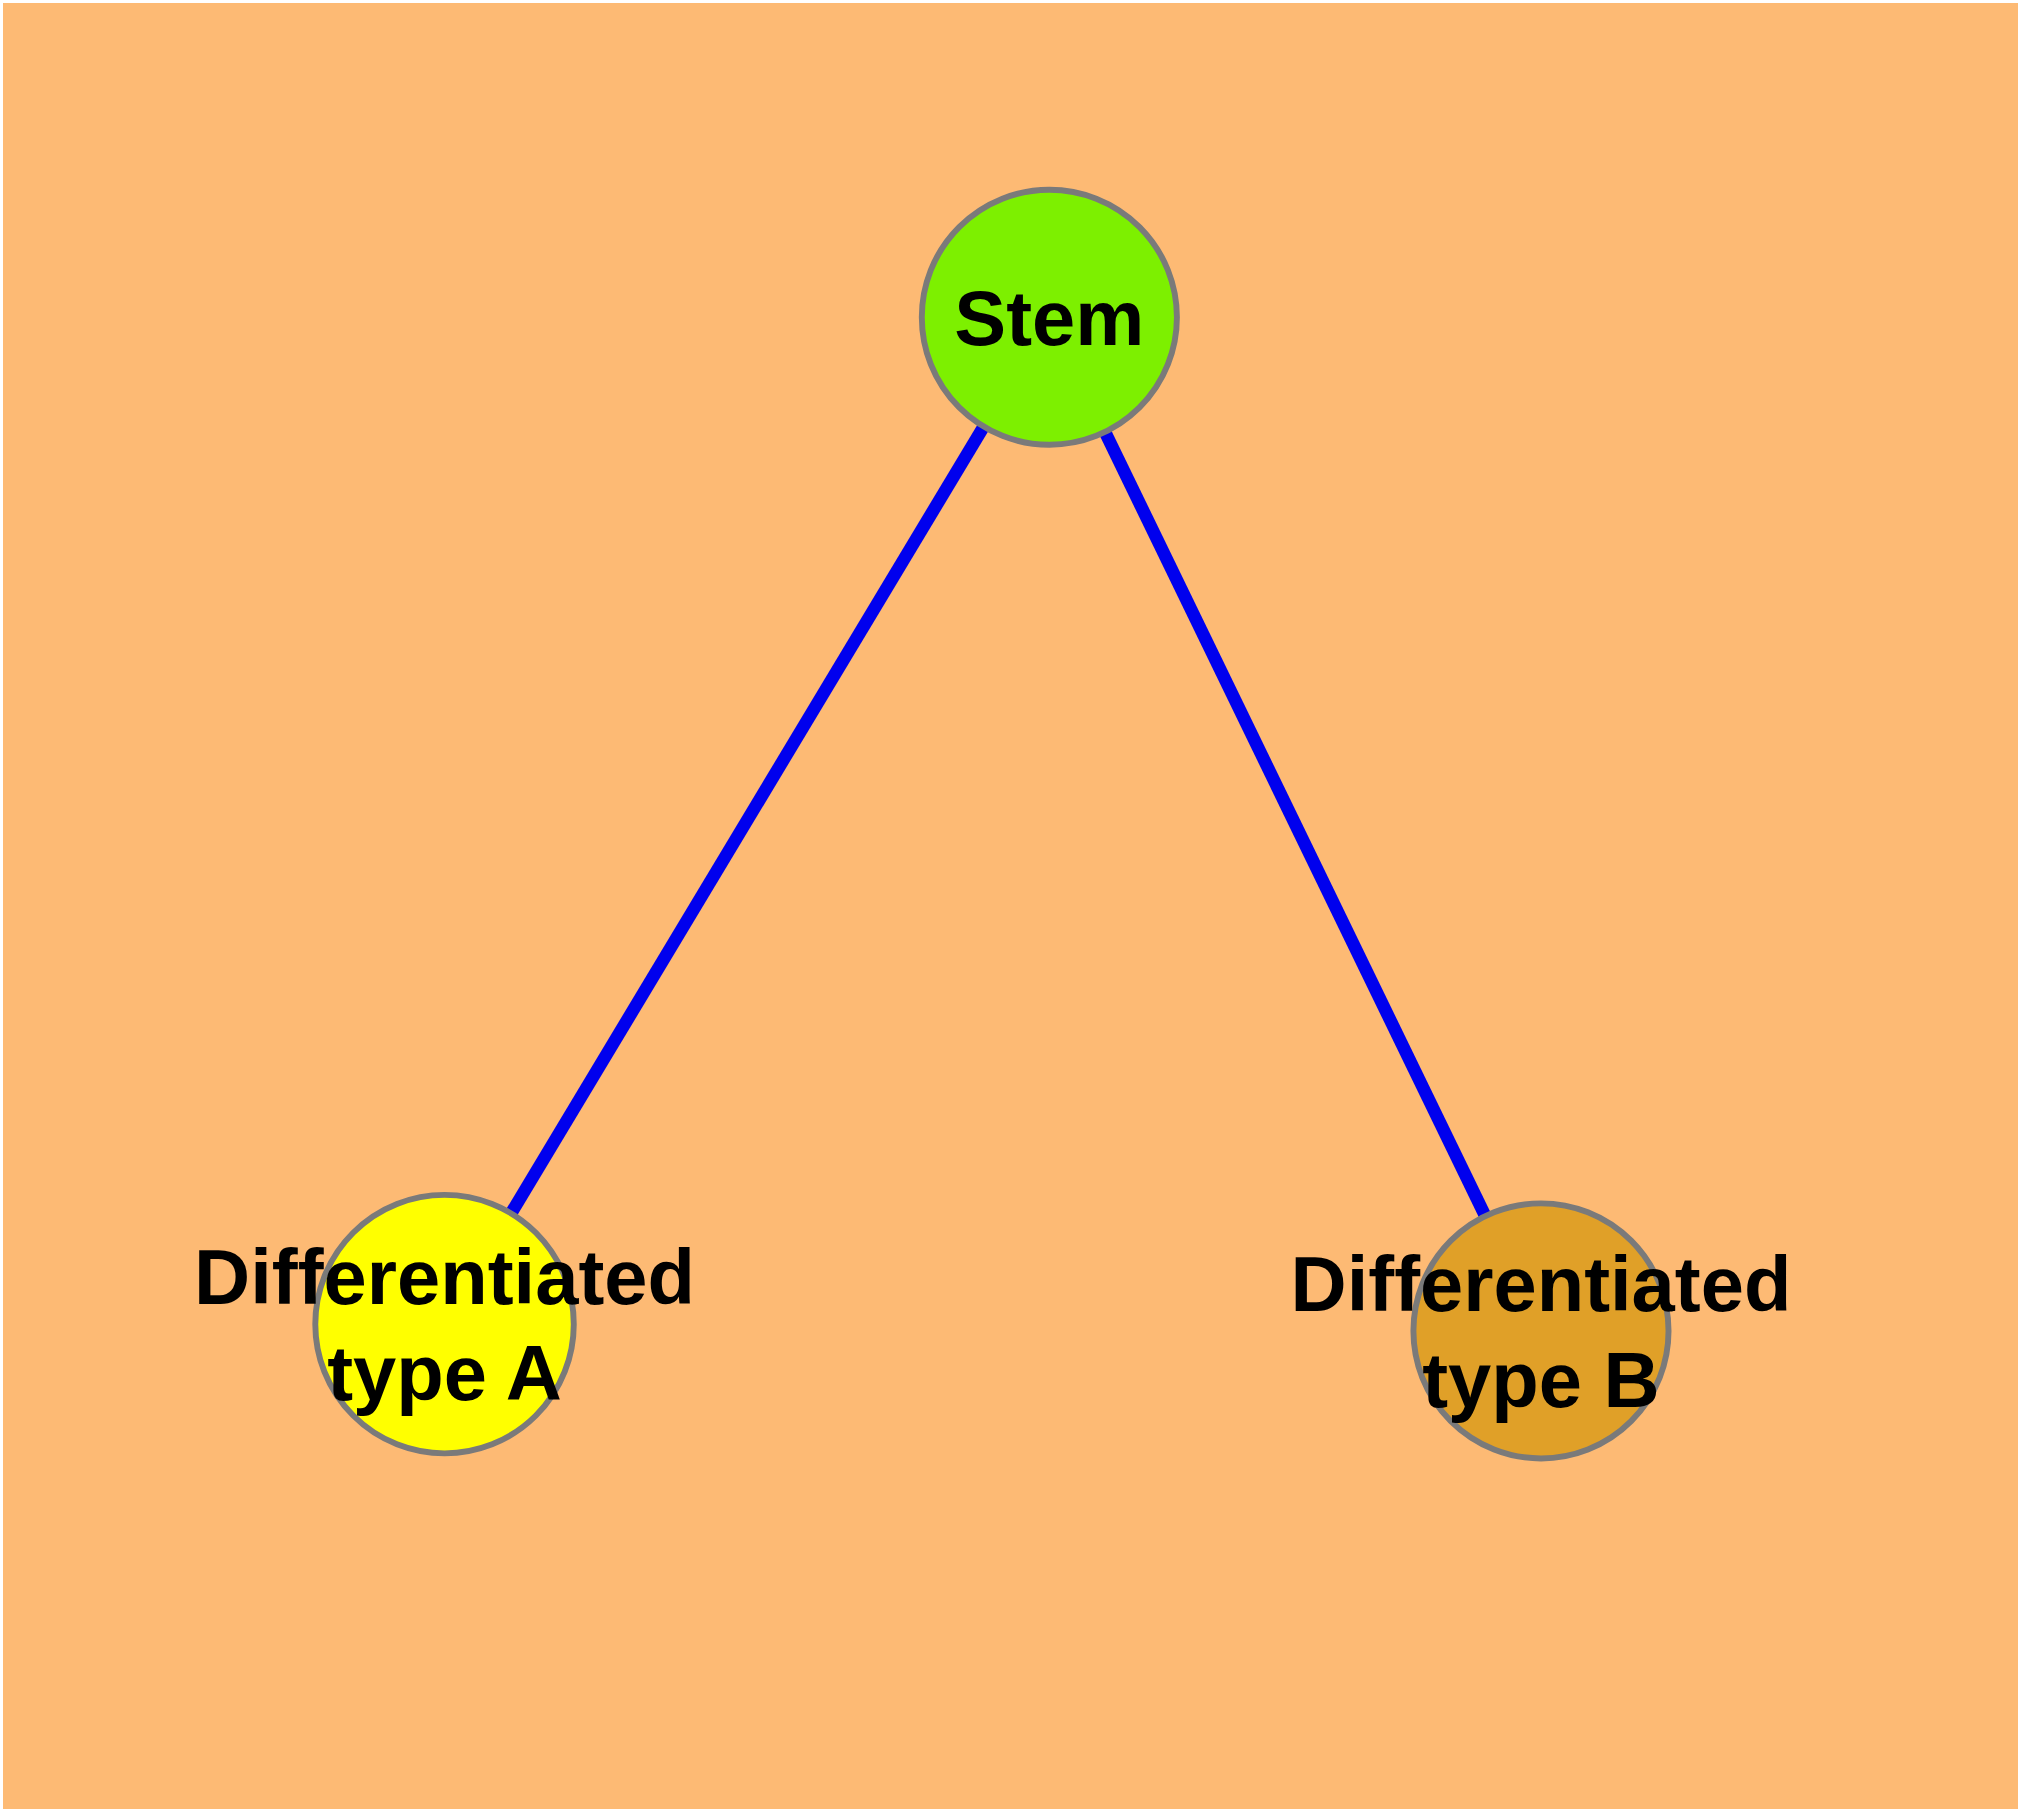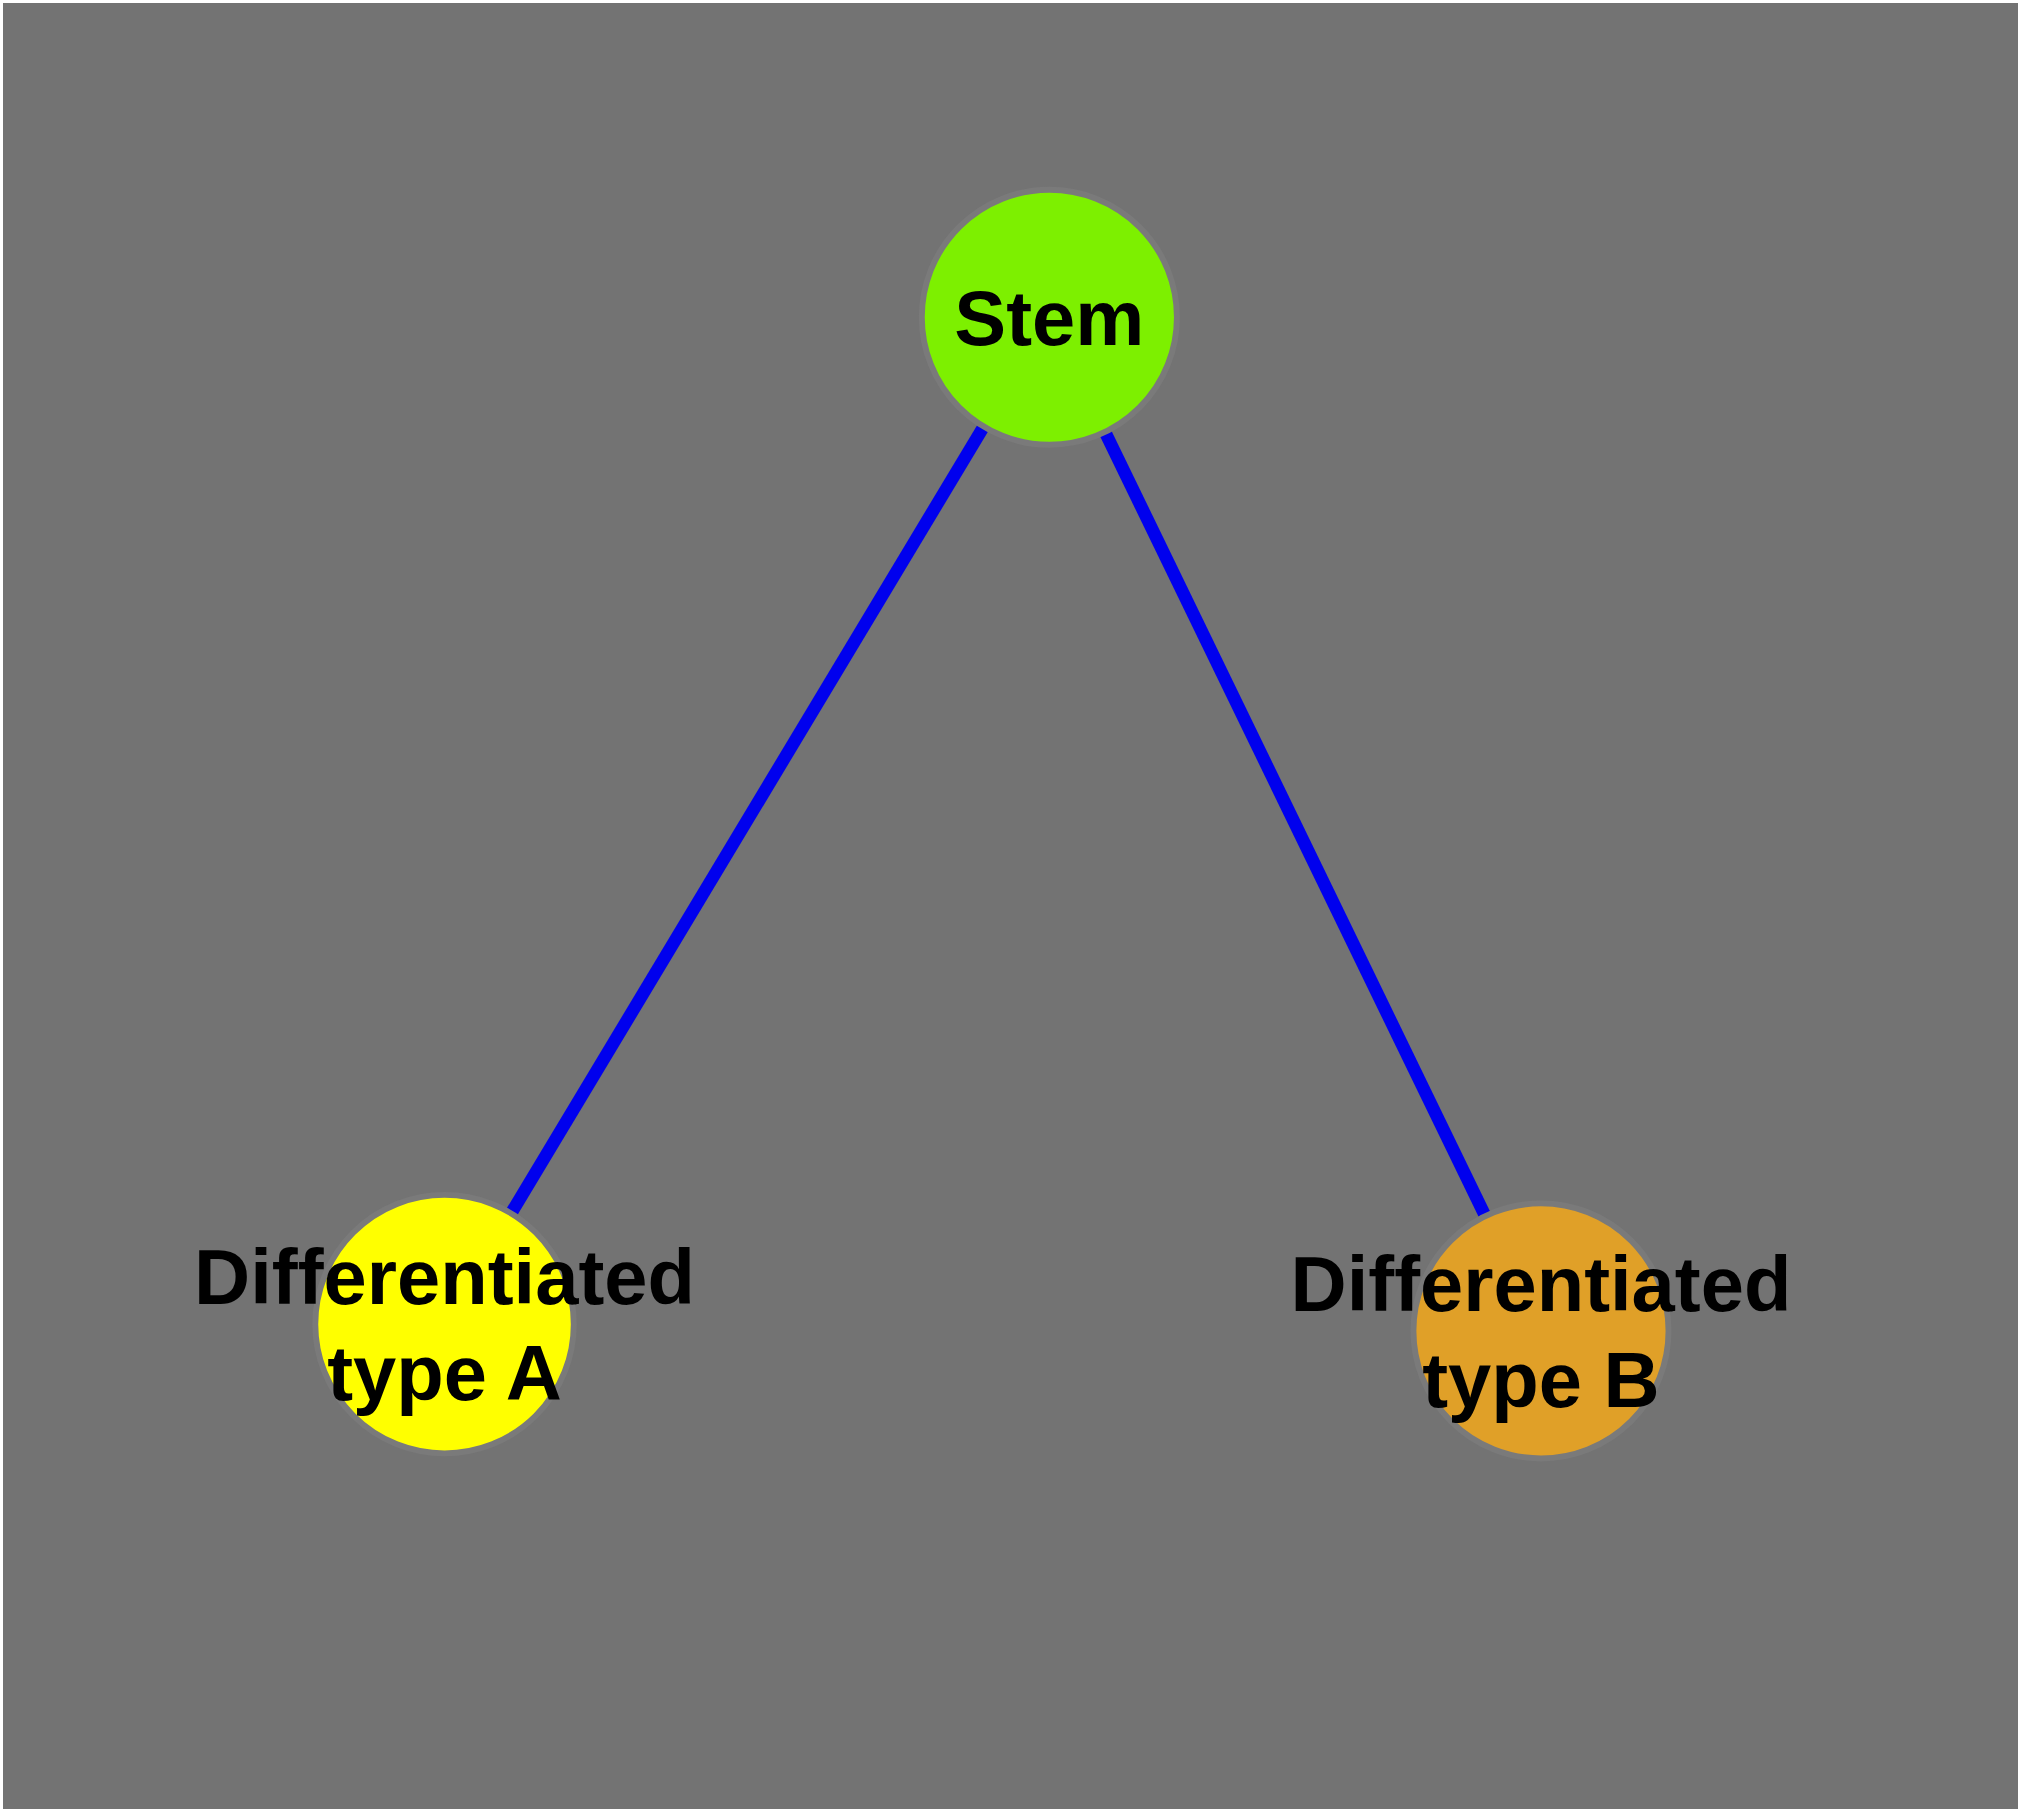--- a/index.html
+++ b/index.html
@@ -21,21 +21,21 @@
     height: 100%;
   }
   .node-label {
     font-family: "Liberation Sans", "DejaVu Sans", sans-serif;
     font-weight: 700;
   }
 </style>
 </head>
 <body>
 
-<div class="canvas" style="background: #737373; border-color: rgb(255, 255, 255);">
+<div class="canvas" style="background: #fdba74; border-color: rgb(255, 255, 255);">
   <svg viewBox="0 0 2384 2138" xmlns="http://www.w3.org/2000/svg">
       <line x1="1238" y1="372" x2="522" y2="1564" stroke="#0000ee" stroke-width="15"></line>
       <line x1="1238" y1="372" x2="1820" y2="1572" stroke="#0000ee" stroke-width="15"></line>
       <circle cx="1238" cy="372" r="151" fill="#7df000" stroke="#7a7a7a" stroke-width="7"></circle>
       <text class="node-label" text-anchor="middle" fill="#000000" font-size="92"><tspan x="1238" y="405.12">Stem</tspan></text>
       <circle cx="522" cy="1564" r="153" fill="#ffff00" stroke="#7a7a7a" stroke-width="7"></circle>
       <text class="node-label" text-anchor="middle" fill="#000000" font-size="92"><tspan x="522" y="1540.12">Differentiated</tspan><tspan x="522" y="1654.12">type A</tspan></text>
       <circle cx="1820" cy="1572" r="151" fill="#e0a028" stroke="#7a7a7a" stroke-width="7"></circle>
       <text class="node-label" text-anchor="middle" fill="#000000" font-size="92"><tspan x="1820" y="1548.12">Differentiated</tspan><tspan x="1820" y="1662.12">type B</tspan></text>
     </svg>

